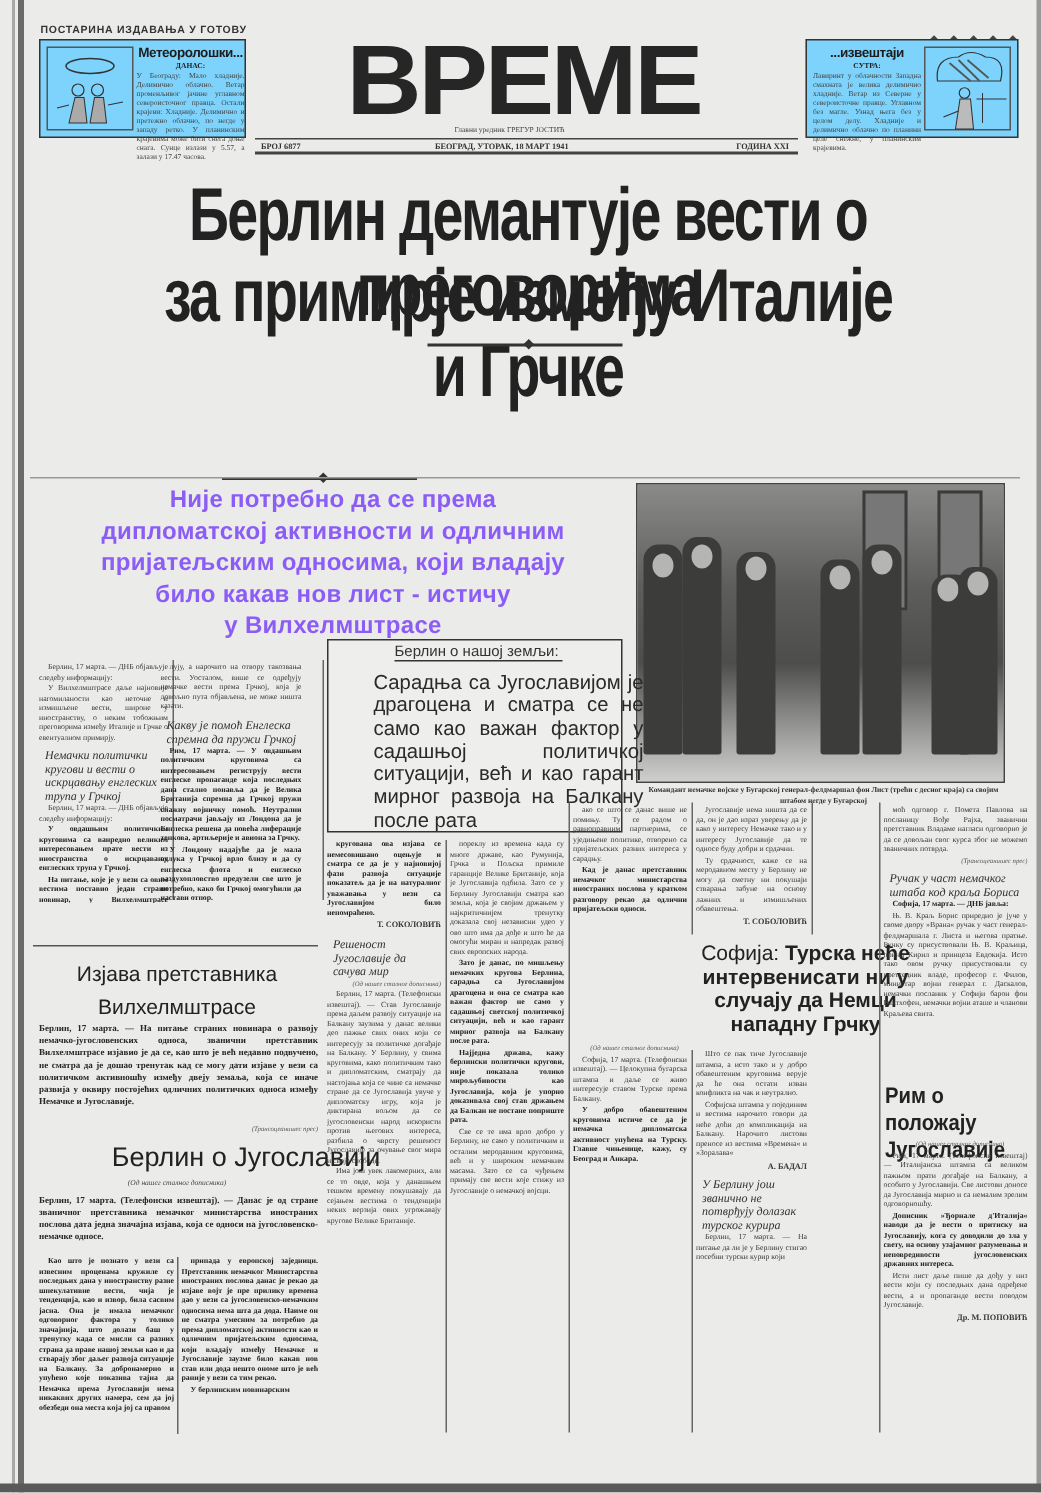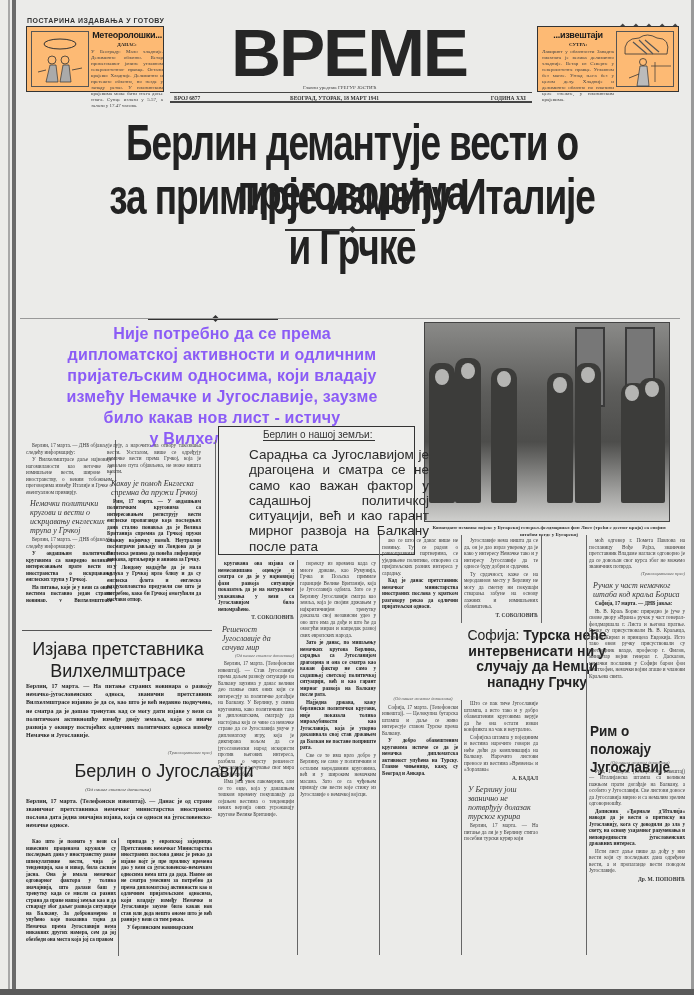--- a/index.html
+++ b/index.html
@@ -11,21 +11,21 @@
     position: relative;
   }
   .page { position: absolute; left: 0; top: 0; width: 694px; height: 995px; background: #ebebe9; }
   .spine { position: absolute; left: 12px; top: 0; width: 4px; height: 995px; background: #6a6a6a; }
   .spine2 { position: absolute; left: 8px; top: 0; width: 2px; height: 995px; background: #a8a8a8; }
   .bottom-edge { position: absolute; left: 0; bottom: 0; width: 694px; height: 6px; background: #5a5a5a; }
   .right-edge { position: absolute; right: 0; top: 0; width: 3px; height: 995px; background: #9a9a9a; }
 
   
   .kicker { position: absolute; left: 27px; top: 17px; font: bold 7px "Liberation Sans", sans-serif; letter-spacing: 0.5px; color: #333; }
-  .ear { position: absolute; top: 26px; height: 66px; border: 1.5px solid #333; background: #fdba74; }
+  .ear { position: absolute; top: 26px; height: 66px; border: 1.5px solid #333; background: #7dd3fc; }
   .ear.left { left: 26px; width: 138px; }
   .ear.right { left: 537px; width: 142px; }
   .ear .cartoon { position: absolute; top: 4px; width: 58px; height: 56px; border: 1px solid #555; }
   .ear.left .cartoon { left: 4px; }
   .ear.right .cartoon { right: 4px; }
   .ear .ear-text { position: absolute; top: 3px; width: 72px; font-size: 5px; line-height: 6px; }
   .ear.left .ear-text { left: 64px; }
   .ear.right .ear-text { left: 4px; }
   .ear-title { font: bold 9px "Liberation Sans", sans-serif; text-align: center; display: block; letter-spacing: -0.3px; }
   .ear-sub { font: bold 5px "Liberation Serif", serif; text-align: center; display: block; margin: 2px 0; }
@@ -139,21 +139,20 @@
   <div class="hl l1">Берлин демантује вести о преговорима</div>
   <div class="hl l2">за примирје између Италије и Грчке</div>
   <div class="rule-arrow" style="left:285px; top:229px; width:130px;"></div>
   <div class="rule-arrow" style="left:148px; top:318px; width:130px;"></div>
   <div class="hrule" style="left:20px; top:318px; width:660px; background:#999;"></div>
 
   <div class="deck">
     <div>Није потребно да се према</div>
     <div>дипломатској активности и одличним</div>
     <div>пријатељским односима, који владају</div>
-    <div>између Немачке и Југославије, заузме</div>
     <div>било какав нов лист - истичу</div>
     <div>у Вилхелмштрасе</div>
   </div>
 
   <div class="photo">
     <div class="window" style="left:150px;"></div>
     <div class="window" style="left:200px;"></div>
     <div class="figure" style="left:4px;height:140px;"></div>
     <div class="head" style="left:10px;top:46px;"></div>
     <div class="figure" style="left:30px;height:145px;"></div>
@@ -257,21 +256,21 @@
   <div class="rome-hd">Рим о положају Југославије</div>
   <div class="col" style="left:589px; top:760px; width:96px; height:195px;">
     <p class="credit" style="text-align:center">(Од нашег сталног дописника)</p>
     <p>Рим, 17 марта. (Телефонски извештај) — Италијанска штампа са великом пажњом прати догађаје на Балкану, а особито у Југославији. Све листови доносе да Југославија мирно и са немалим зрелим одговорношћу.</p>
     <p class="bold">Дописник »Ђорнале д'Италија« наводи да је вести о притиску на Југославију, кога су доводили до зла у свету, на основу узајамног разумевања и неповредивости југословенских државних интереса.</p>
     <p>Исти лист даље пише да дођу у низ вести који су последњих дана одређене вести, а и пропаганде вести поводом Југославије.</p>
     <p class="sig">Др. М. ПОПОВИЋ</p>
   </div>
 
   <div class="hrule" style="left:22px; top:630px; width:190px;"></div>
-  <div class="sect-hd" style="left:22px; top:638px; width:192px; font-size:18px;">
+  <div class="sect-hd" style="left:22px; top:638px; width:192px; font-size:14px;">
     <div>Изјава претставника</div>
     <div>Вилхелмштрасе</div>
   </div>
   <div class="lead" style="left:26px; top:682px; width:186px; font-size:6px; line-height:8.2px;">Берлин, 17 марта. — На питање страних новинара о развоју немачко-југословенских односа, званични претставник Вилхелмштрасе изјавио је да се, као што је већ недавно подвучено, не сматра да је дошао тренутак кад се могу дати изјаве у вези са политичком активношћу између двеју земаља, која се иначе развија у оквиру постојећих одличних политичких односа између Немачке и Југославије.</div>
   <div class="col" style="left:120px; top:750px; width:92px; height:8px;">
     <p class="credit">(Трансоцеанишес прес)</p>
   </div>
 
   <div class="sect-hd" style="left:22px; top:760px; width:192px; font-size:18px;margin-left:46px;">Берлин о Југославији</div>
   <div class="sect-sub" style="left:22px; top:787px; width:192px;">(Од нашег сталног дописника)</div>

